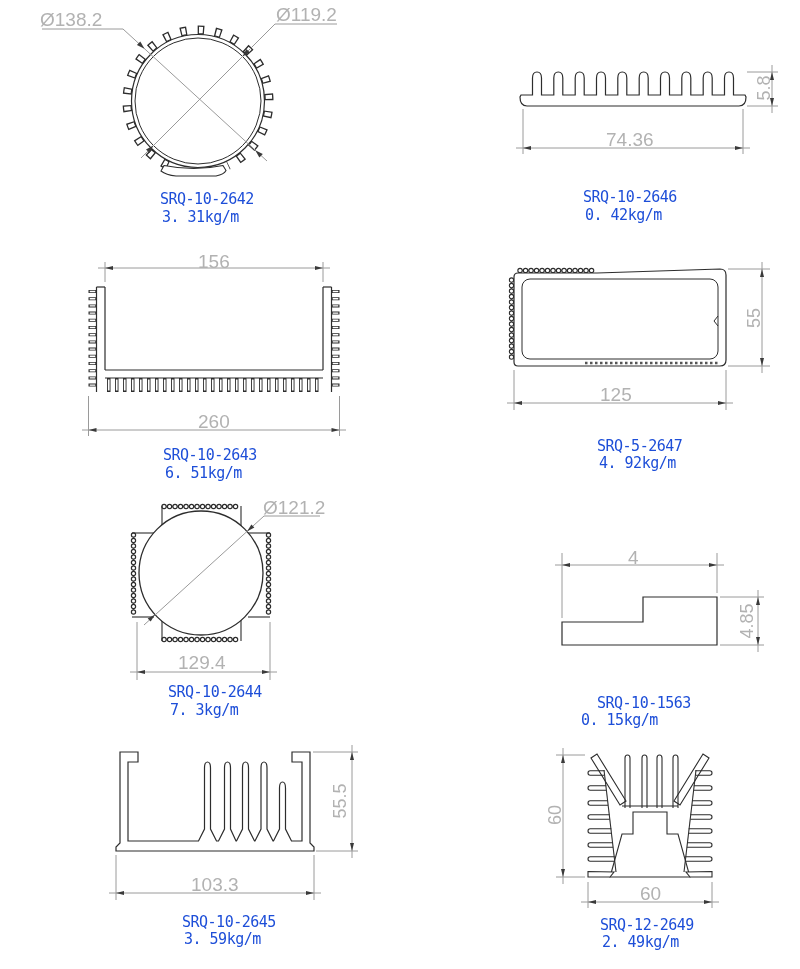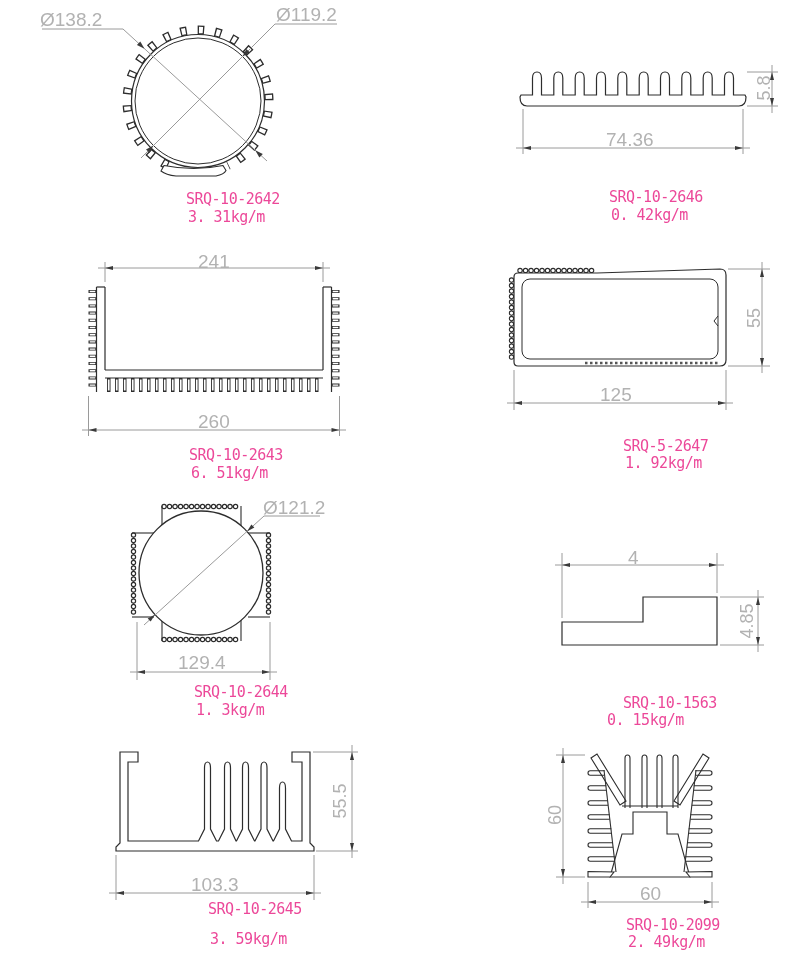--- a/index.html
+++ b/index.html
@@ -5,21 +5,21 @@
   html,body{margin:0;padding:0;}
   body{width:800px;height:969px;background:#ffffff;position:relative;overflow:hidden;
        font-family:"Liberation Sans",sans-serif;}
   .sheet{position:absolute;inset:0;padding-left:48px;}
   .panel{position:absolute;}
   .panel svg{position:absolute;left:0;top:0;}
   .dim{position:absolute;font:19px "Liberation Sans",sans-serif;color:#b2b2b2;white-space:nowrap;}
   .dimv{position:absolute;width:50px;height:18px;line-height:18px;text-align:center;
         transform:rotate(-90deg);font:18px "Liberation Sans",sans-serif;color:#b2b2b2;}
   .lbl{position:absolute;font:15px "DejaVu Sans Mono",monospace;letter-spacing:-0.5px;
-       color:#ec4899;white-space:nowrap;margin-left:26px;}
+       color:#1d4ed8;white-space:nowrap;}
 </style>
 </head>
 <body>
 
 <div class="sheet">
 
   <section class="panel" style="left:20px;top:0;width:330px;height:240px">
     <svg width="330" height="240" viewBox="0 0 330 240">
       <g fill="none" stroke="#2d2d2d">
         <path d="M148,165.3 A71,71 0 1 1 208,165.3" stroke-width="9" stroke-dasharray="6.5 10.9"></path>
@@ -107,21 +107,21 @@
         <line x1="279.5" y1="146" x2="279.5" y2="186"></line>
         <line x1="22" y1="180" x2="286" y2="180"></line>
       </g>
       <g fill="#3a3a3a">
         <polygon points="45,18 53,16 53,20"></polygon>
         <polygon points="263,18 255,16 255,20"></polygon>
         <polygon points="28.5,180 36.5,178 36.5,182"></polygon>
         <polygon points="279.5,180 271.5,178 271.5,182"></polygon>
       </g>
     </svg>
-    <span class="dim" style="left:138px;top:1px">241</span>
+    <span class="dim" style="left:138px;top:1px">156</span>
     <span class="dim" style="left:138px;top:161px">260</span>
     <div class="lbl" style="left:103px;top:196px">SRQ-10-2643</div>
     <div class="lbl" style="left:105px;top:214px">6. 51kg/m</div>
   </section>
 
   <section class="panel" style="left:470px;top:250px;width:330px;height:230px">
     <svg width="330" height="230" viewBox="0 0 330 230">
       <g fill="none" stroke="#2d2d2d">
         <path d="M50,20.5 L124,20.5" stroke-width="5.4" stroke-dasharray="0.1 5.4" stroke-linecap="round"></path>
         <path d="M50,20.5 L124,20.5" stroke="#ffffff" stroke-width="3.2" stroke-dasharray="0.1 5.4" stroke-linecap="round"></path>
@@ -143,21 +143,21 @@
       <g fill="#3a3a3a">
         <polygon points="292,19 290,27 294,27"></polygon>
         <polygon points="292,116 290,108 294,108"></polygon>
         <polygon points="44,153 52,151 52,155"></polygon>
         <polygon points="256,153 248,151 248,155"></polygon>
       </g>
     </svg>
     <span class="dimv" style="left:258px;top:59px">55</span>
     <span class="dim" style="left:130px;top:134px">125</span>
     <div class="lbl" style="left:127px;top:187px">SRQ-5-2647</div>
-    <div class="lbl" style="left:129px;top:204px">1. 92kg/m</div>
+    <div class="lbl" style="left:129px;top:204px">4. 92kg/m</div>
   </section>
 
   <section class="panel" style="left:100px;top:490px;width:300px;height:245px">
     <svg width="300" height="245" viewBox="0 0 300 245">
       <g fill="none" stroke="#2d2d2d">
         <path d="M64,16.5 L139,16.5" stroke-width="5.4" stroke-dasharray="0.1 5.4" stroke-linecap="round"></path>
         <path d="M64,16.5 L139,16.5" stroke="#ffffff" stroke-width="3" stroke-dasharray="0.1 5.4" stroke-linecap="round"></path>
         <path d="M64,149.5 L139,149.5" stroke-width="5.4" stroke-dasharray="0.1 5.4" stroke-linecap="round"></path>
         <path d="M64,149.5 L139,149.5" stroke="#ffffff" stroke-width="3" stroke-dasharray="0.1 5.4" stroke-linecap="round"></path>
         <path d="M33.5,45 L33.5,125" stroke-width="5.4" stroke-dasharray="0.1 5.4" stroke-linecap="round"></path>
@@ -186,21 +186,21 @@
       <g fill="#3a3a3a">
         <polygon points="147,41.4 151.4,34.4 154.4,37.6"></polygon>
         <polygon points="55.1,124.6 47.7,128.4 50.7,131.6"></polygon>
         <polygon points="37,182 45,180 45,184"></polygon>
         <polygon points="170,182 162,180 162,184"></polygon>
       </g>
     </svg>
     <span class="dim" style="left:163px;top:7px">Ø121.2</span>
     <span class="dim" style="left:78px;top:162px">129.4</span>
     <div class="lbl" style="left:68px;top:193px">SRQ-10-2644</div>
-    <div class="lbl" style="left:70px;top:211px">1. 3kg/m</div>
+    <div class="lbl" style="left:70px;top:211px">7. 3kg/m</div>
   </section>
 
   <section class="panel" style="left:520px;top:540px;width:280px;height:195px">
     <svg width="280" height="195" viewBox="0 0 280 195">
       <path fill="#ffffff" stroke="#2d2d2d" stroke-width="1.2" d="M42,82 L123,82 L123,57 L197,57 L197,105 L42,105 Z"></path>
       <g stroke="#9a9a9a" stroke-width="1">
         <line x1="42" y1="78" x2="42" y2="13"></line>
         <line x1="197" y1="53" x2="197" y2="13"></line>
         <line x1="35" y1="25" x2="204" y2="25"></line>
         <line x1="200" y1="57" x2="244" y2="57"></line>
@@ -239,21 +239,21 @@
       </g>
       <g fill="#3a3a3a">
         <polygon points="272,22 270,30 274,30"></polygon>
         <polygon points="272,121 270,113 274,113"></polygon>
         <polygon points="36,163 44,161 44,165"></polygon>
         <polygon points="234,163 226,161 226,165"></polygon>
       </g>
     </svg>
     <span class="dimv" style="left:234px;top:62px">55.5</span>
     <span class="dim" style="left:111px;top:144px">103.3</span>
-    <div class="lbl" style="left:102px;top:170px">SRQ-10-2645</div>
+    <div class="lbl" style="left:102px;top:183px">SRQ-10-2645</div>
     <div class="lbl" style="left:104px;top:200px">3. 59kg/m</div>
   </section>
 
   <section class="panel" style="left:500px;top:730px;width:300px;height:239px">
     <svg width="300" height="239" viewBox="0 0 300 239">
       <g fill="none" stroke="#2d2d2d" stroke-width="1.1">
         <path d="M110,147 L122,104 L133,104 L133,82 L167,82 L167,104 L178,104 L190,147 Z" fill="#ffffff"></path>
         <line x1="122" y1="76" x2="178" y2="76"></line>
         <polygon points="91,28 120,75 126,71 97,24" fill="#ffffff"></polygon>
         <polygon points="209,28 180,75 174,71 203,24" fill="#ffffff"></polygon>
@@ -290,17 +290,17 @@
       </g>
       <g fill="#3a3a3a">
         <polygon points="63,25 61,33 65,33"></polygon>
         <polygon points="63,147 61,139 65,139"></polygon>
         <polygon points="88,172 96,170 96,174"></polygon>
         <polygon points="212,172 204,170 204,174"></polygon>
       </g>
     </svg>
     <span class="dimv" style="left:29px;top:76px">60</span>
     <span class="dim" style="left:140px;top:153px">60</span>
-    <div class="lbl" style="left:100px;top:186px">SRQ-10-2099</div>
+    <div class="lbl" style="left:100px;top:186px">SRQ-12-2649</div>
     <div class="lbl" style="left:102px;top:203px">2. 49kg/m</div>
   </section>
 
 </div>
 
 </body></html>

